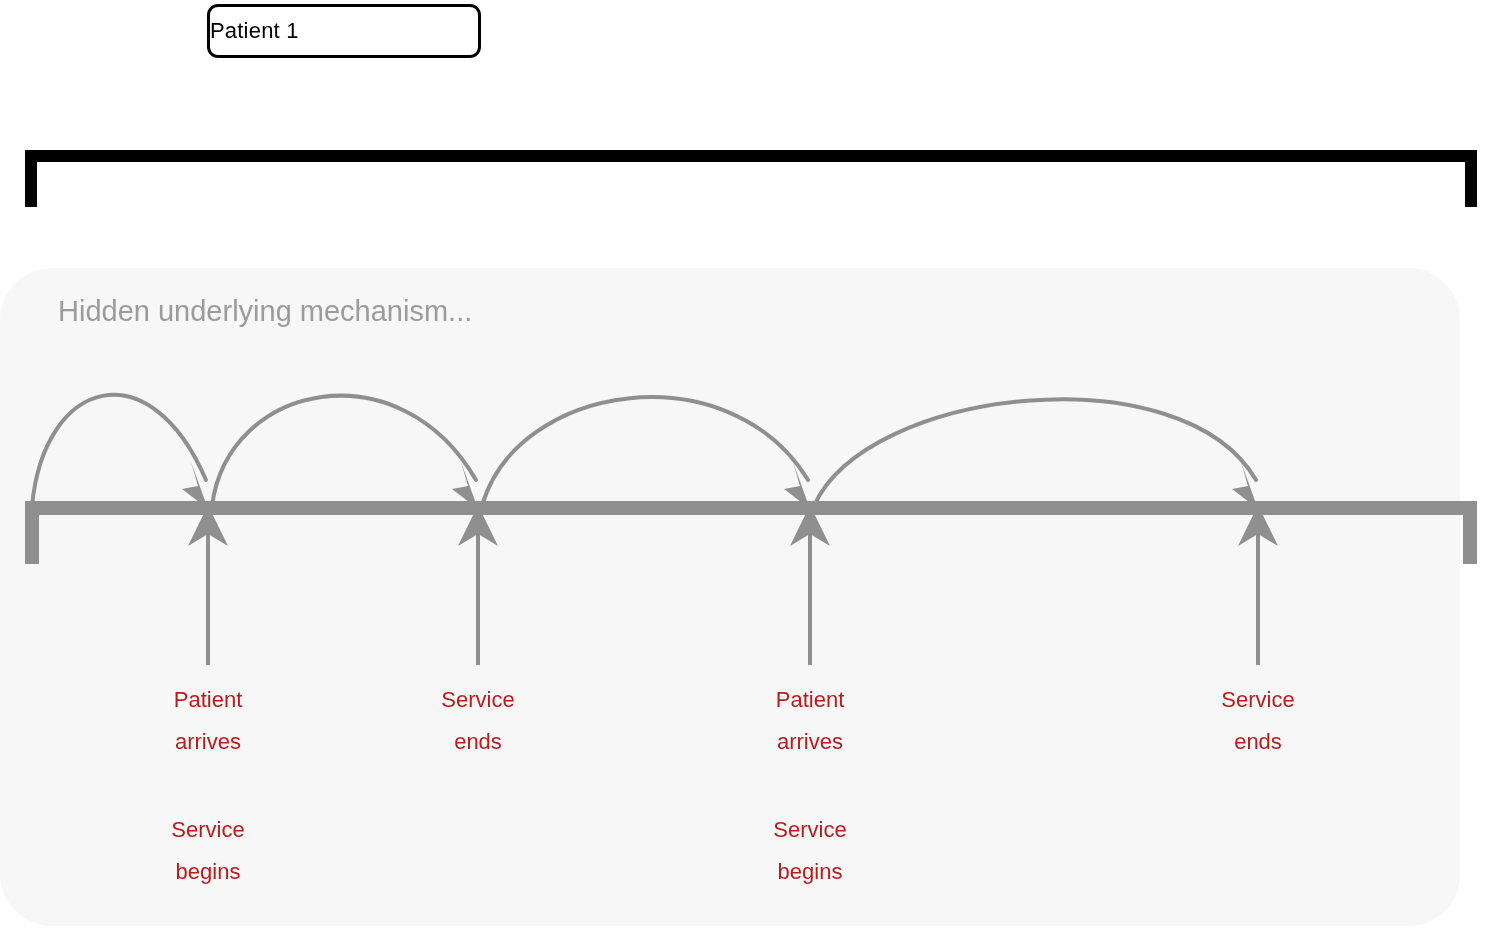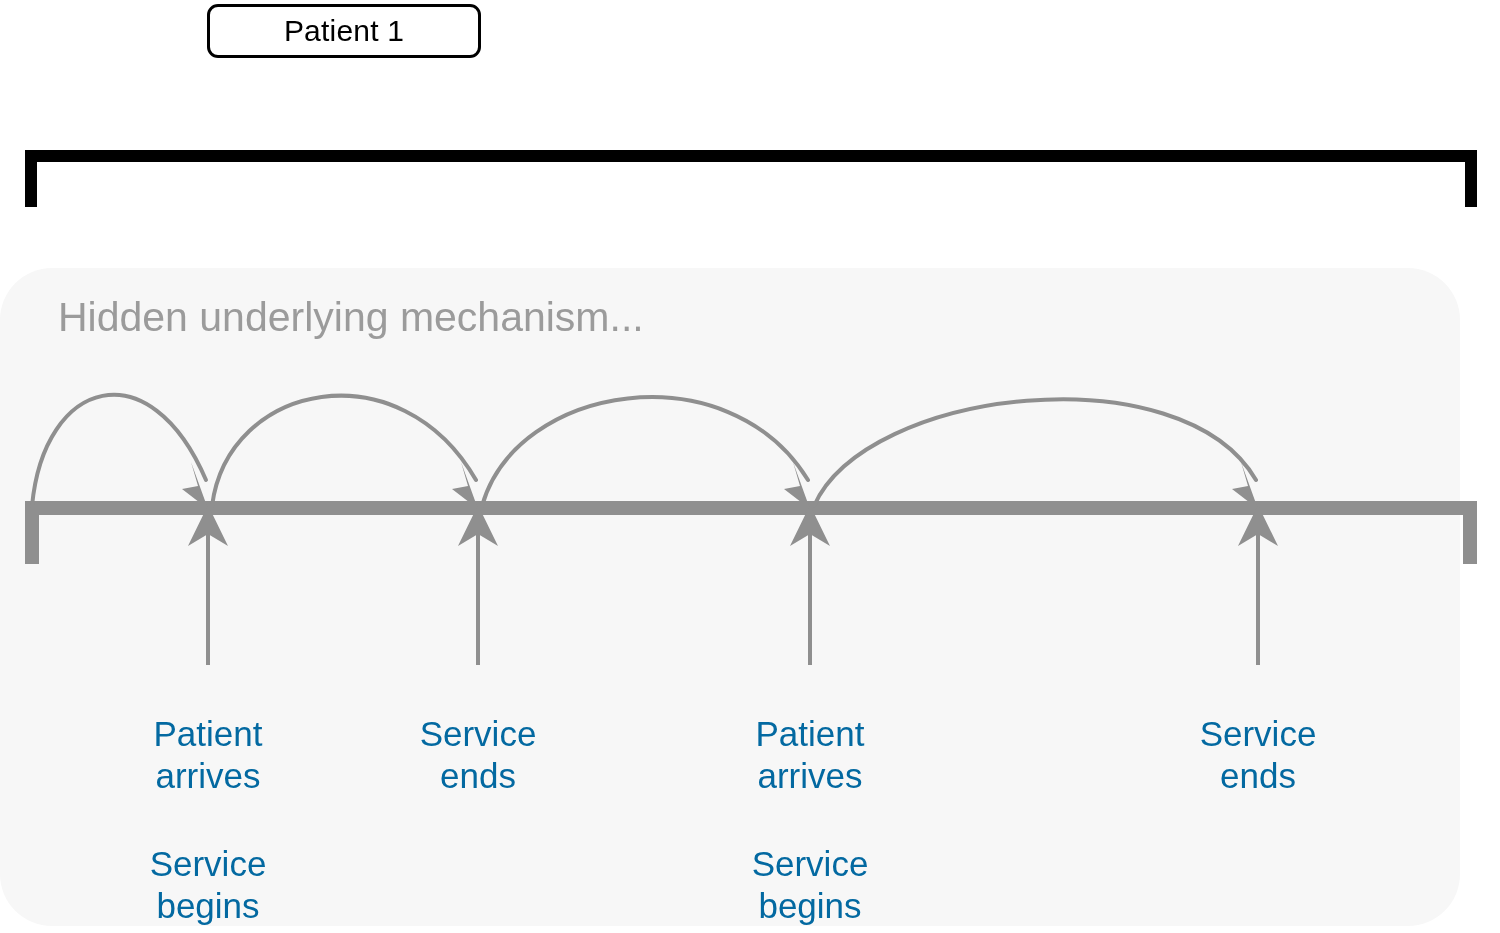--- a/index.html
+++ b/index.html
@@ -21,23 +21,23 @@
 
   
   .patient-box {
     position: absolute;
     box-sizing: border-box;
     background: #ffffff;
     border: 3px solid #000000;
     border-radius: 11px;
     display: flex;
     align-items: center;
-    justify-content: center;
+    justify-content: flex-start;
     color: #000000;
-    font-size: 30px;
+    font-size: 22px;
     line-height: 1;
     letter-spacing: 0.2px;
   }
   #patient-box-1 { left: 207px; top: 4px;  width: 274px; height: 54px; }
   #patient-box-2 { left: 807px; top: 64px; width: 452px; height: 54px; }
 
   
   #observed-bracket {
     position: absolute;
     left: 25px;
@@ -60,44 +60,43 @@
     height: 658px;
     background: #f7f7f7;
     border-radius: 52px;
   }
 
   #mechanism-caption {
     position: absolute;
     left: 58px;
     top: 297px;
     color: #9b9b9b;
-    font-size: 41px;
+    font-size: 29px;
     line-height: 1;
     white-space: nowrap;
   }
 
   
   #diagram-svg {
     position: absolute;
     left: 0;
     top: 0;
     width: 1500px;
     height: 933px;
   }
 
   
   .event-label {
     position: absolute;
-    color: #0369a1;
-    font-size: 35px;
+    color: #b91c1c;
+    font-size: 22px;
     line-height: 42px;
     text-align: center;
     white-space: pre-line;
     width: 220px;
-    margin-top: 34px;
   }
   .event-label.primary  { top: 679px; }
   .event-label.secondary{ top: 809px; }
 </style>
 </head>
 <body>
 
 <div id="stage">
 
   <div id="patient-box-1" class="patient-box">

